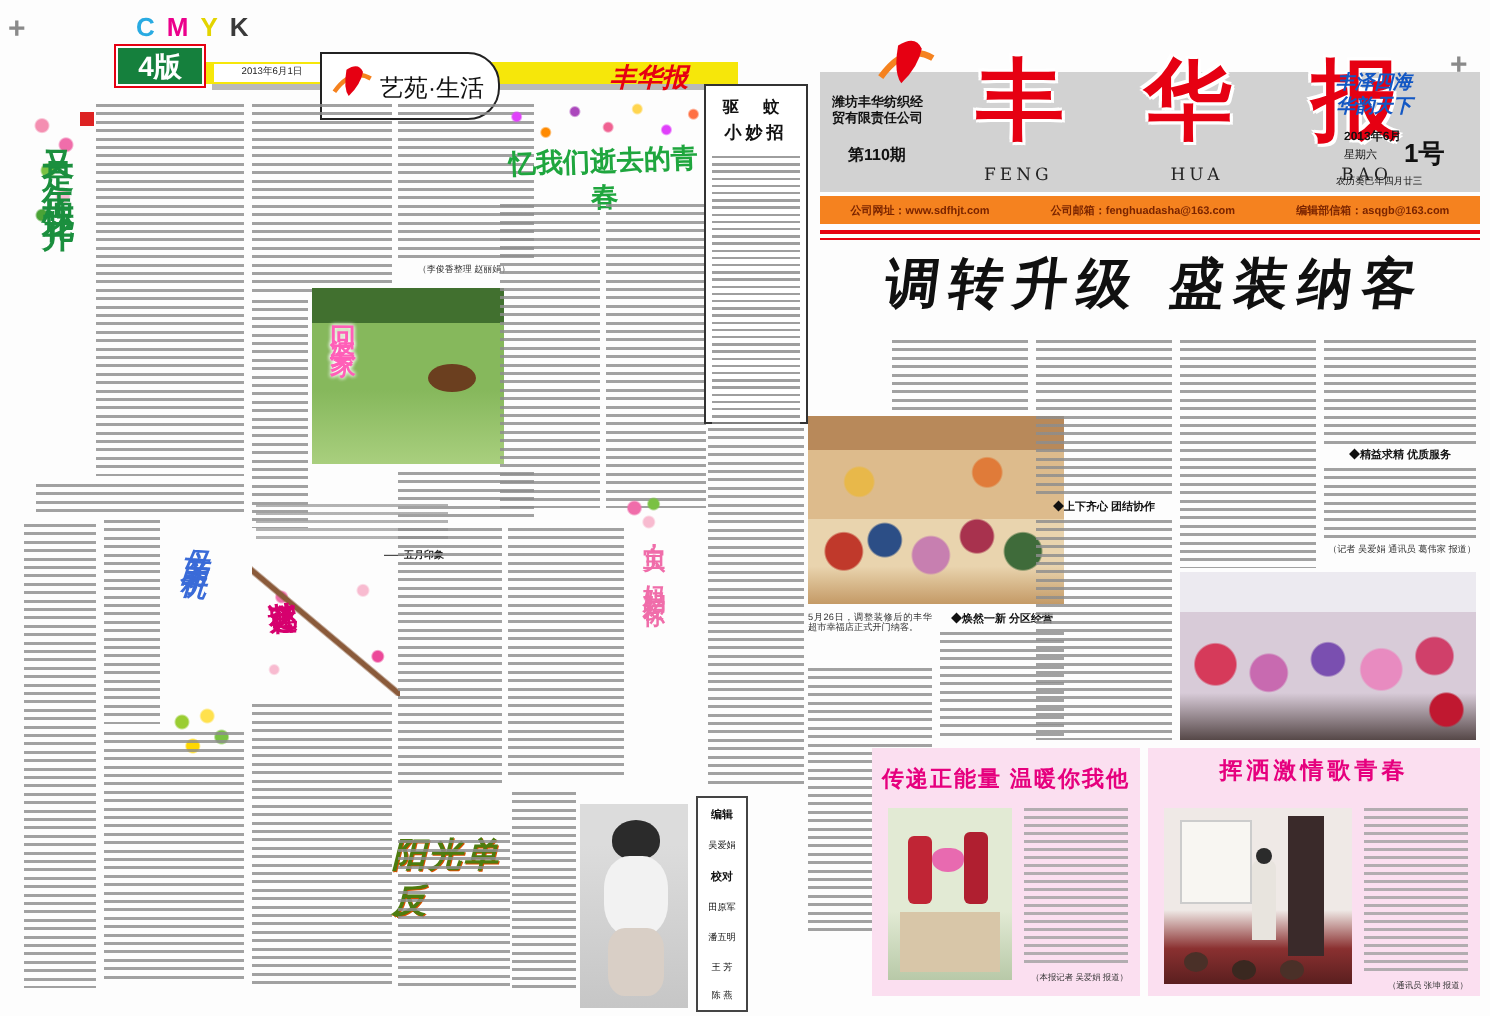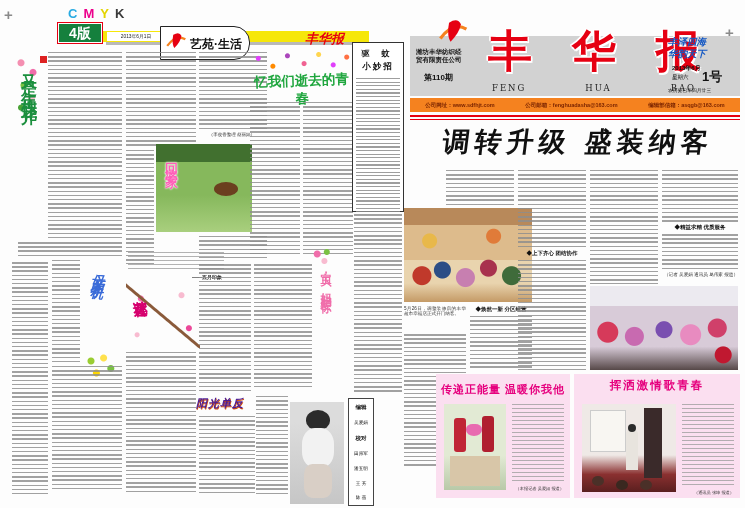--- a/index.html
+++ b/index.html
@@ -33,21 +33,21 @@
   <div class="abs ybar" style="left:103px;top:31px;width:266px;height:11px"></div>
   <div class="abs" style="left:106px;top:42px;width:263px;height:3px;background:#b9b9b9"></div>
   <div class="abs" style="left:107px;top:32px;width:58px;height:9px;background:#fff;font-size:4.8px;line-height:9px;text-align:center;color:#222">2013年6月1日</div>
   <div class="abs" style="left:160px;top:26px;width:88px;height:32px;background:#fff;border:1px solid #222;border-radius:0 16px 16px 0">
     <span class="abs" style="left:4px;top:4px;width:22px;height:22px">
       <svg width="22" height="22" viewBox="0 0 40 38">
           <path d="M4 26 Q20 4 37 14" stroke="#f5821f" fill="none" stroke-width="4"></path>
           <path d="M15 6 q11 -7 15 2 q-2 11 -13 22 q-5 -7 -2 -24z" fill="#e60012"></path>
         </svg>
     </span>
-    <span class="abs" style="left:29px;top:9px;font-size:12px;font-weight:bold;color:#111">艺苑·生活</span>
+    <span class="abs" style="left:29px;top:9px;font-size:12px;font-weight:normal;color:#111">艺苑·生活</span>
   </div>
   <div class="abs serif" style="left:305px;top:30px;font-size:13px;font-weight:bold;font-style:italic;color:#e60012">丰华报</div>
 
   <div class="abs" style="left:12px;top:50px;width:30px;height:64px;background:
       radial-gradient(circle at 30% 20%,#f48fb1 0 3px,transparent 4px),
       radial-gradient(circle at 70% 35%,#f06daa 0 3px,transparent 4px),
       radial-gradient(circle at 40% 55%,#7ac143 0 3px,transparent 4px),
       radial-gradient(circle at 65% 75%,#f8bbd0 0 3px,transparent 4px),
       radial-gradient(circle at 30% 90%,#4aa336 0 2.5px,transparent 3.5px)"></div>
   <div class="abs" style="left:40px;top:56px;width:7px;height:7px;background:#d22"></div>
@@ -100,21 +100,21 @@
   <div class="abs greek" style="left:126px;top:352px;width:70px;height:140px"></div>
 
   <div class="abs" style="left:310px;top:246px;width:24px;height:20px;background:
       radial-gradient(circle at 30% 40%,#f06daa 0 3px,transparent 4px),
       radial-gradient(circle at 70% 30%,#7ac143 0 2.5px,transparent 3.5px),
       radial-gradient(circle at 60% 75%,#f8bbd0 0 2.5px,transparent 3.5px)"></div>
   <div class="abs vt" style="left:318px;top:264px;height:132px;font-size:11px;font-weight:bold;color:#f06daa;letter-spacing:3px">宝贝，妈妈爱你</div>
   <div class="abs greek" style="left:199px;top:264px;width:52px;height:128px"></div>
   <div class="abs greek" style="left:254px;top:264px;width:58px;height:124px"></div>
 
-  <div class="abs" style="left:196px;top:396px;width:62px;font-size:11px;font-weight:bold;font-style:italic;color:#4c1d95;letter-spacing:1px;text-shadow:.5px .5px 0 #d94f00">阳光单反</div>
+  <div class="abs" style="left:196px;top:416px;width:62px;font-size:17px;font-weight:bold;font-style:italic;color:#4d7c0f;letter-spacing:1px;text-shadow:.5px .5px 0 #d94f00">阳光单反</div>
   <div class="abs greek" style="left:199px;top:416px;width:56px;height:78px"></div>
   <div class="abs greek" style="left:256px;top:396px;width:32px;height:100px"></div>
 
   <div class="ph" style="left:290px;top:402px;width:54px;height:102px;background:linear-gradient(180deg,#dcdcdc 0 20%,#c6c6c6 100%)">
     <div class="abs" style="left:16px;top:8px;width:24px;height:20px;border-radius:50% 50% 45% 45%;background:#2b2b2b"></div>
     <div class="abs" style="left:12px;top:26px;width:32px;height:40px;border-radius:40%;background:#f2f2f2"></div>
     <div class="abs" style="left:14px;top:62px;width:28px;height:34px;border-radius:30%;background:#d9cfc6"></div>
   </div>
 
   <div class="abs" style="left:348px;top:398px;width:24px;height:106px;border:1px solid #444;background:#fff;display:flex;flex-direction:column;justify-content:space-around;align-items:center;text-align:center">

